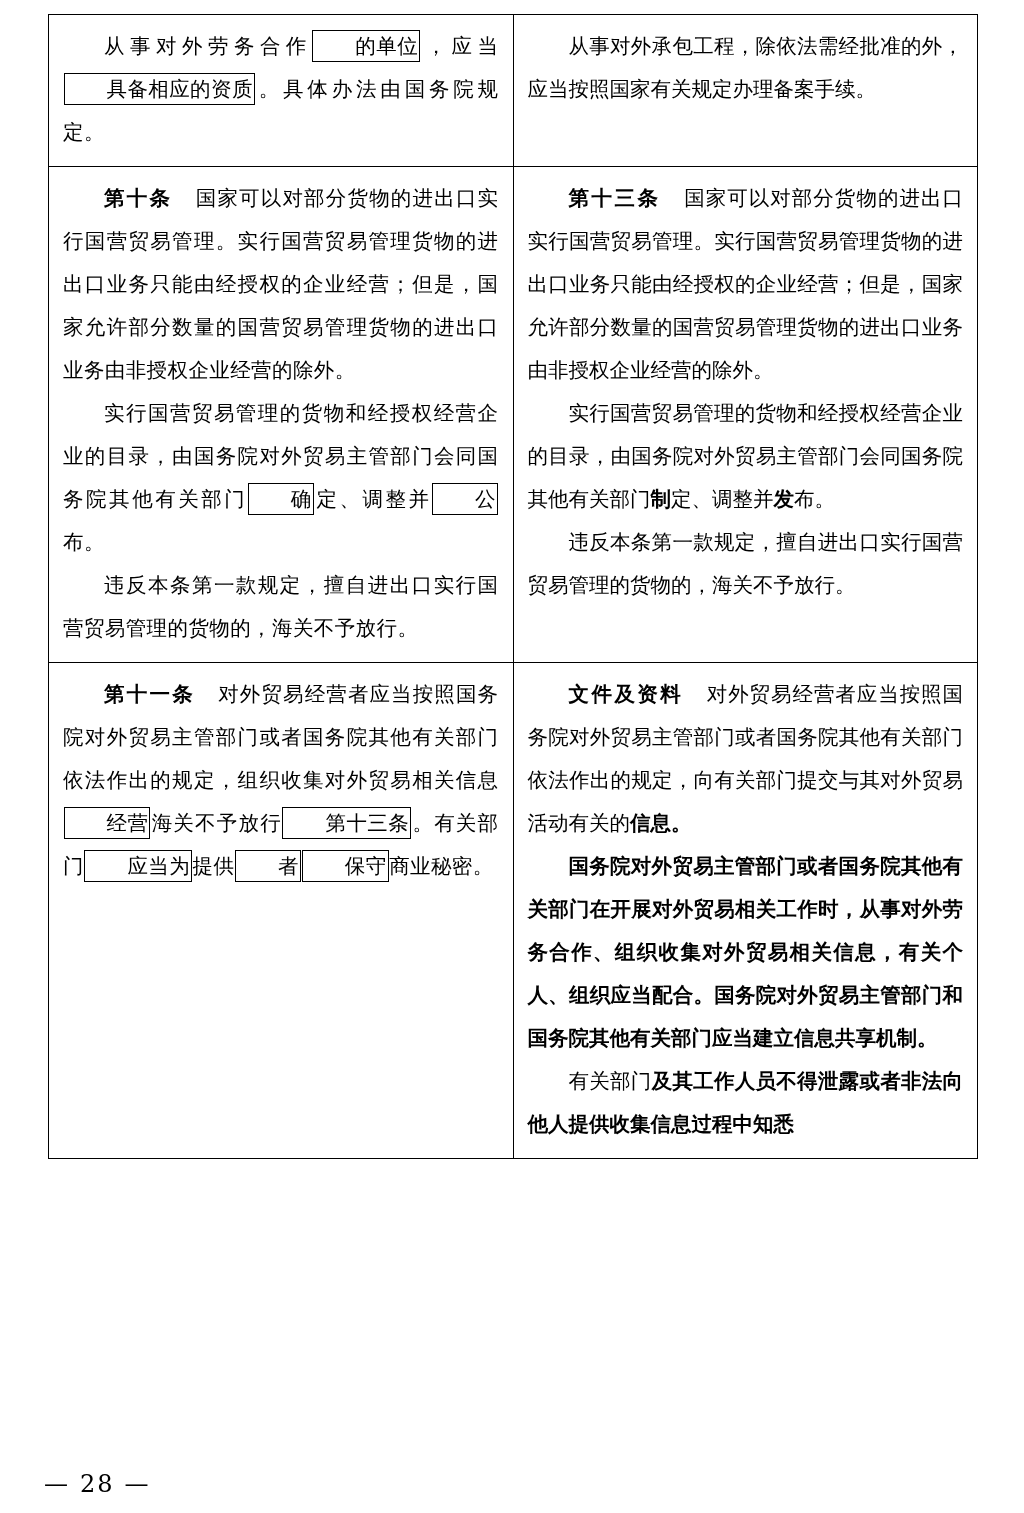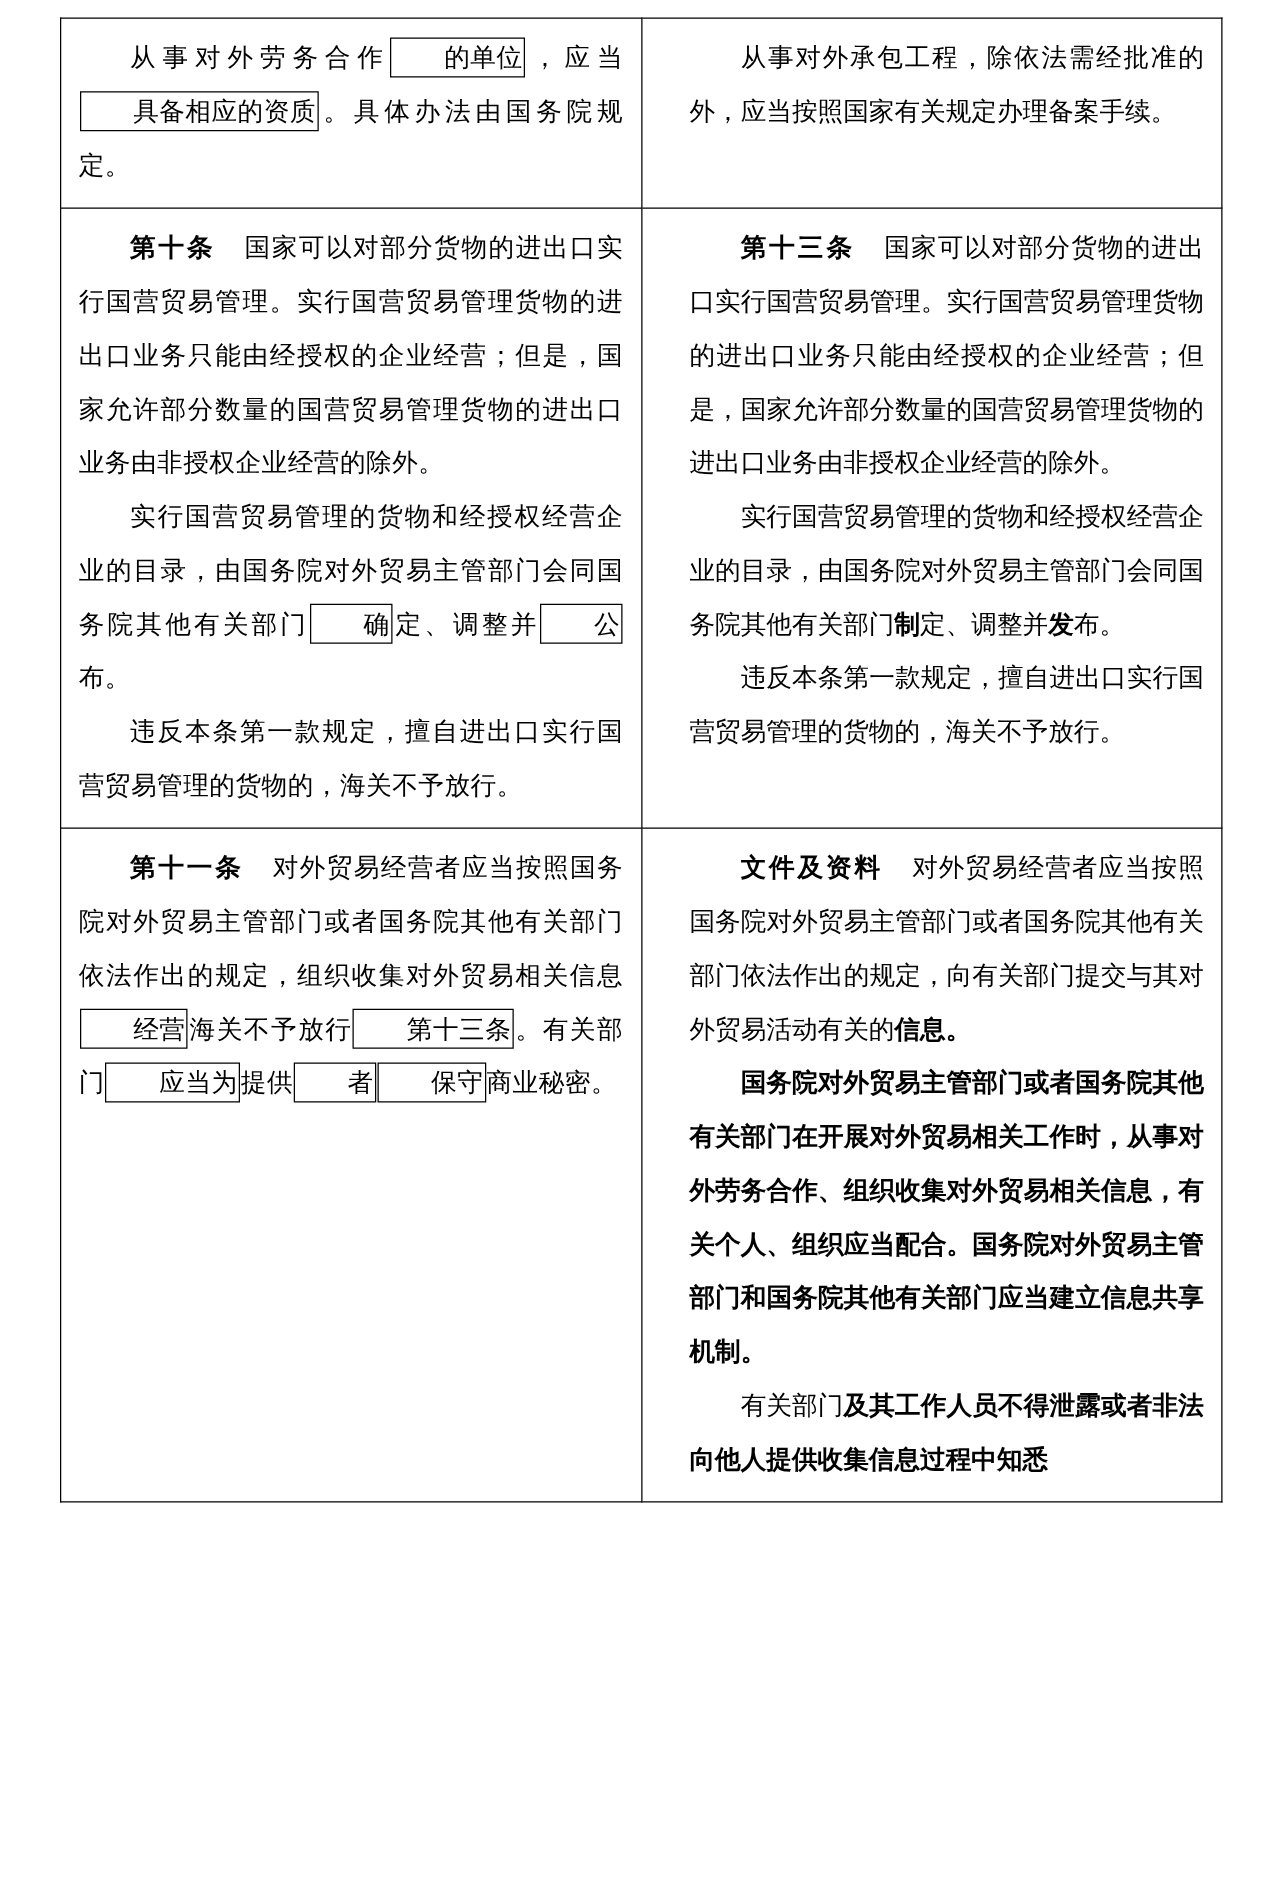--- a/index.html
+++ b/index.html
@@ -46,23 +46,22 @@
     text-align: justify;
     text-justify: inter-ideograph;
     letter-spacing: 0.4px;
   }
   .para + .para { margin-top: 0; }
 
   .left-col .para {
     font-family: "DejaVu Serif", "Liberation Serif", serif;
   }
   .right-col .para {
-    font-family: Liberation Sans, sans-serif;
+    font-family: Liberation Serif, serif;
     letter-spacing: 0px;
-    margin-left: 24px;
   }
 
   .art-label {
     font-weight: bold;
     letter-spacing: 1.5px;
   }
   .gap { display: inline-block; width: 1.1em; }
 
   
   .boxed {
@@ -121,13 +120,16 @@
           </td>
         <td class="right-col">
             <p class="para"><span class="art-label">文件及资料</span><span class="gap"></span><span>对外贸易经营者应当按照国务院对外贸易主管部门或者国务院其他有关部门依法作出的规定，向有关部门提交与其对外贸易活动有关的</span><span class="emph">信息。</span></p>
             <p class="para"><span class="emph">国务院对外贸易主管部门或者国务院其他有关部门在开展对外贸易相关工作时，从事对外劳务合作、组织收集对外贸易相关信息，有关个人、组织应当配合。国务院对外贸易主管部门和国务院其他有关部门应当建立信息共享机制。</span></p>
             <p class="para"><span>有关部门</span><span class="emph">及其工作人员不得泄露或者非法向他人提供收集信息过程中知悉</span></p>
           </td>
       </tr>
     </tbody>
   </table>
 
+  <div class="page-number">
+    <span class="dash">—</span><span>28</span><span class="dash">—</span>
+  </div>
 </div>
 
 </body></html>

